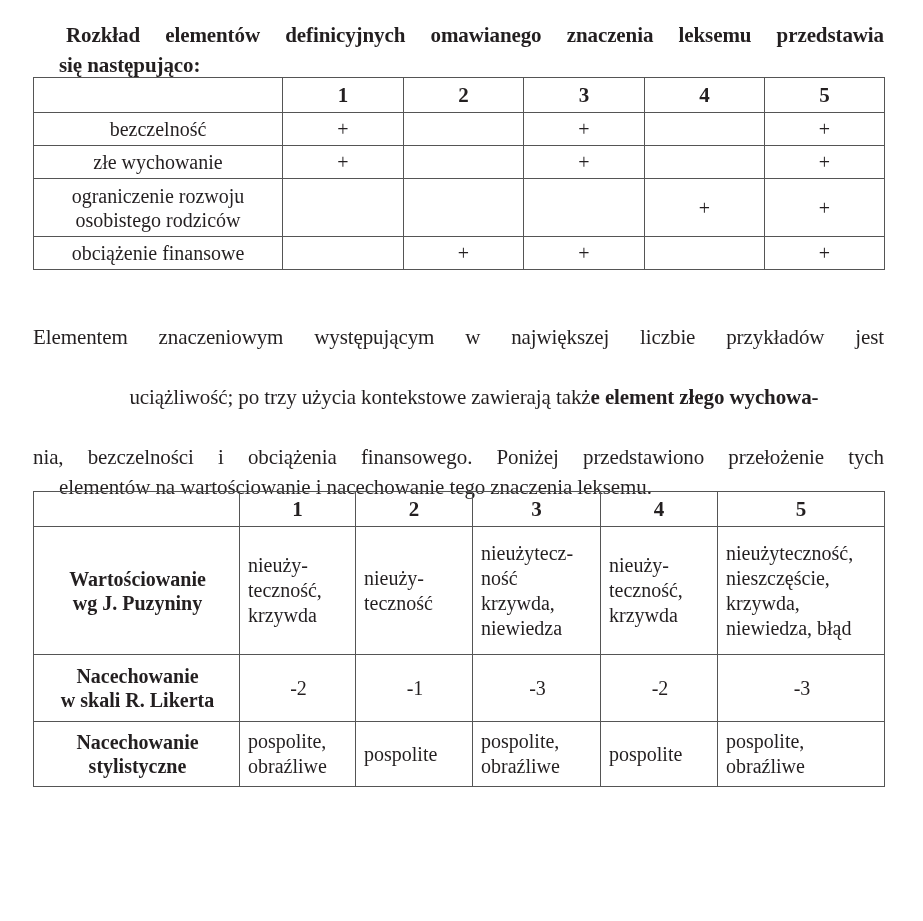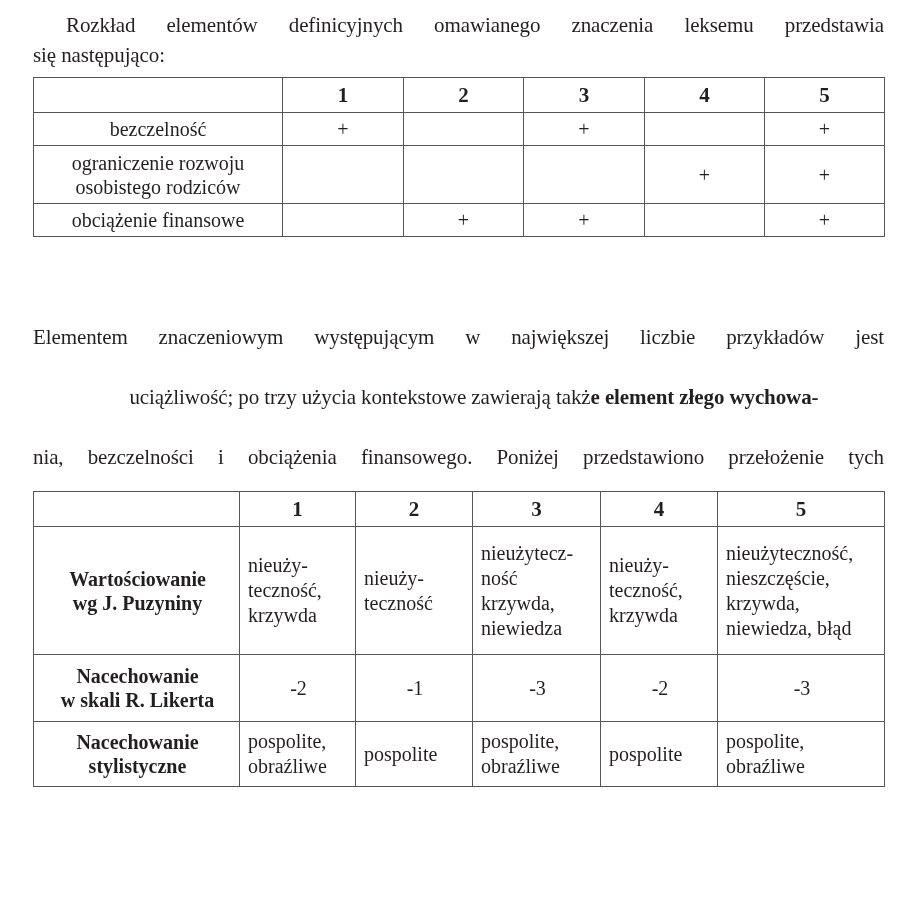--- a/index.html
+++ b/index.html
@@ -26,26 +26,27 @@
       letter-spacing: -0.1px;
     }
     .para .line {
       display: block;
       text-align: justify;
       text-align-last: justify;
       white-space: nowrap;
     }
     .para .line.last {
       text-align-last: left;
+      margin-left: 26px;
     }
     .para .line.justify {
       display: flex;
       justify-content: center;
     }
-    .p1 { top: 10px; }
+    .p1 { top: 20px; font-weight: bold; }
     .p1 .indent { padding-left: 33px; }
     .p2 { top: 322px; }
     .bold-seg { font-weight: bold; }
 
     table.grid {
       position: absolute;
       left: 33px;
       border-collapse: collapse;
       table-layout: fixed;
       font-size: 20px;
@@ -119,20 +120,28 @@
     <th>5</th>
   </tr>
   <tr class="r">
     <td class="label">bezczelność</td>
     <td class="mark">+</td>
     <td class="mark"></td>
     <td class="mark">+</td>
     <td class="mark"></td>
     <td class="mark">+</td>
   </tr>
+  <tr class="r">
+    <td class="label">złe wychowanie</td>
+    <td class="mark">+</td>
+    <td class="mark"></td>
+    <td class="mark">+</td>
+    <td class="mark"></td>
+    <td class="mark">+</td>
+  </tr>
   <tr class="r tall">
     <td class="label multiline">ograniczenie rozwoju
 osobistego rodziców</td>
     <td class="mark"></td>
     <td class="mark"></td>
     <td class="mark"></td>
     <td class="mark">+</td>
     <td class="mark">+</td>
   </tr>
   <tr class="r">
@@ -147,20 +156,21 @@
   </table>
 
 <div class="para p2">
   <span class="line">Elementem znaczeniowym występującym w największej liczbie przykładów jest</span>
   <span class="line justify">
     <span style="white-space:pre">
       <span>uciążliwość; po trzy użycia kontekstowe zawierają takż</span><span class="bold-seg">e element złego wychowa-</span>
     </span>
   </span>
   <span class="line">nia, bezczelności i obciążenia finansowego. Poniżej przedstawiono przełożenie tych</span>
+  <span class="line last">elementów na wartościowanie i nacechowanie tego znaczenia leksemu.</span>
 </div>
 
 <table class="grid t2">
   <colgroup>
     <col style="width:206px">
     <col style="width:116px">
     <col style="width:117px">
     <col style="width:128px">
     <col style="width:117px">
     <col style="width:167px">

